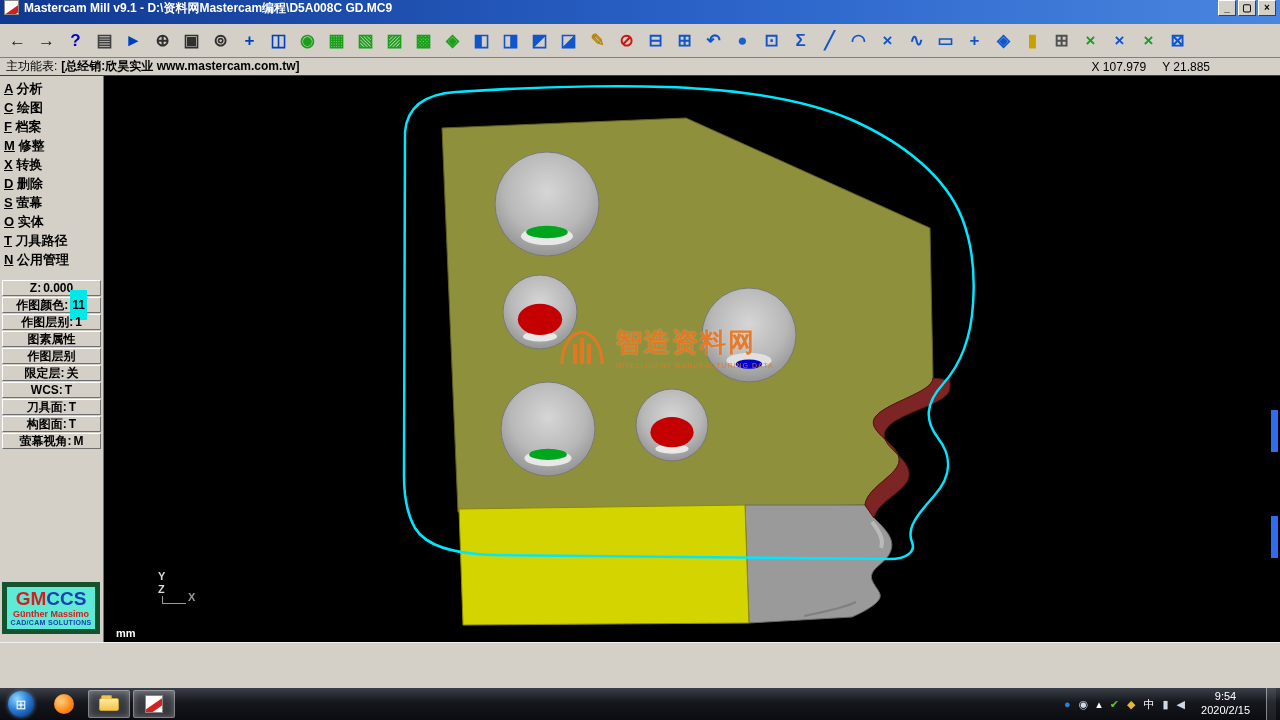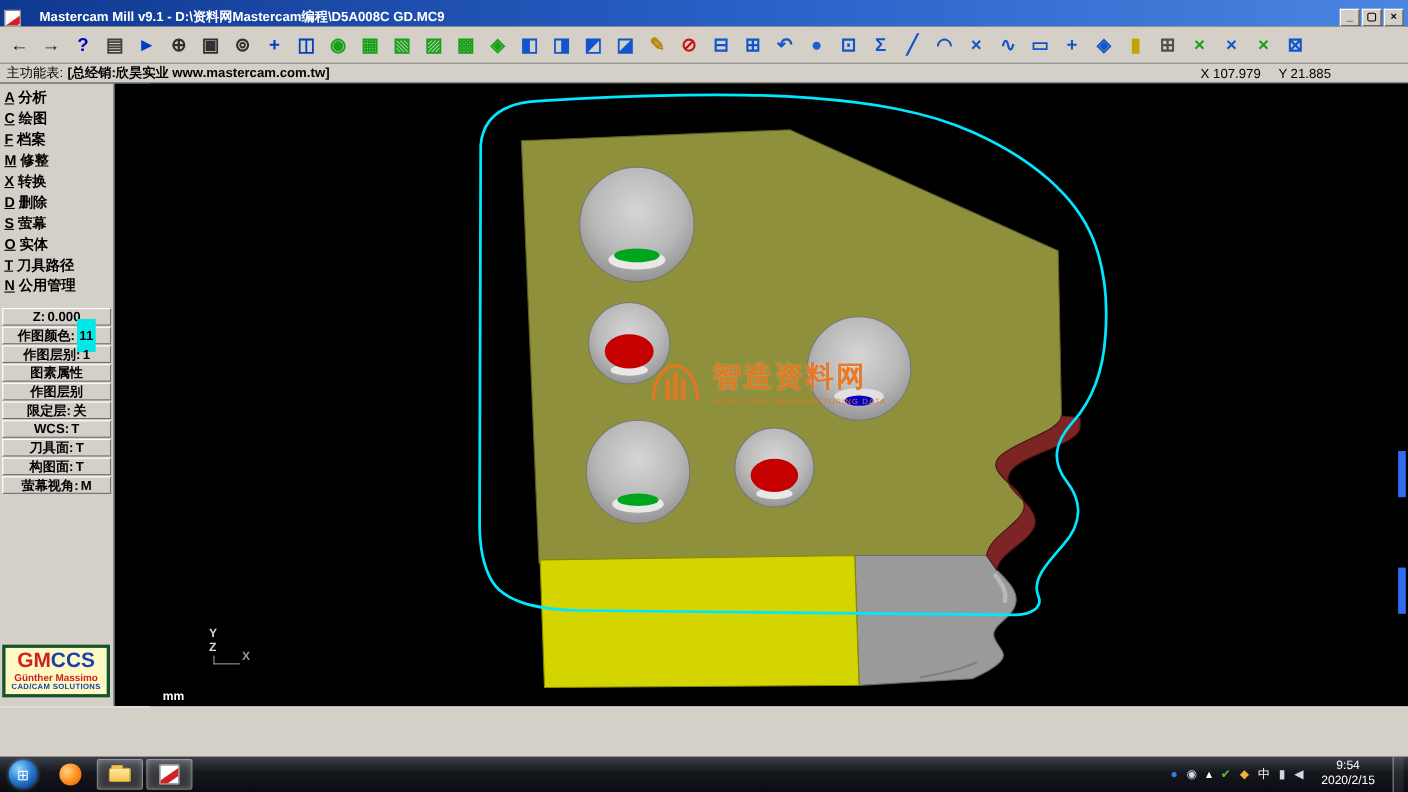--- a/index.html
+++ b/index.html
@@ -2,21 +2,21 @@
 <html><head>
 <meta charset="utf-8">
 <style>
   * { box-sizing: border-box; margin: 0; padding: 0; }
   html,body { width:1280px; height:720px; overflow:hidden; background:#000;
     font-family:"Liberation Sans","DejaVu Sans",sans-serif; }
   .app { display:flex; flex-direction:column; width:1280px; height:720px; }
 
   
   .titlebar { height:24px; background:linear-gradient(90deg,#10388f,#2a62c8 55%,#4a86e0);
-    display:flex; align-items:flex-end; padding:0 4px; gap:17px; flex:0 0 auto; }
+    display:flex; align-items:flex-start; padding:0 4px; gap:5px; flex:0 0 auto; }
   .title-text { color:#fff; font-size:12px; font-weight:bold; flex:1; white-space:nowrap; overflow:hidden; }
   .winbtns { display:flex; gap:2px; }
   .winbtn { width:18px; height:16px; background:#d4d0c8; border:1px solid;
     border-color:#ffffff #404040 #404040 #ffffff; font-size:10px; line-height:12px;
     text-align:center; font-weight:bold; color:#000; padding:0; cursor:default; }
 
   
   .toolbar { height:34px; background:#d4d0c8; display:flex; align-items:center;
     padding:0 3px; border-bottom:1px solid #808080; flex:0 0 auto; }
   .tbtn { width:29px; height:28px; background:#d4d0c8; border:1px solid #d4d0c8;
@@ -39,28 +39,28 @@
   .hotkey { text-decoration:underline; }
   .sidebar-nav { margin-top:12px; }
   .mnav { font-weight:bold; font-size:13px; padding:1px 4px; height:19px; line-height:17px;
     border-bottom:1px solid #9a9a9a; white-space:nowrap; }
   .mnav:first-child { border-top:1px solid #9a9a9a; }
   .sidebar-status { margin-top:10px; }
   .srow { margin:1px 2px; height:16px; background:#d4d0c8; border:1px solid;
     border-color:#ffffff #6f6f6f #6f6f6f #ffffff; display:flex; align-items:center;
     justify-content:center; font-weight:bold; font-size:12px; gap:2px; white-space:nowrap; }
   .sval.hl { padding:8px 2px; }
-  .gmccs { position:absolute; bottom:8px; left:2px; right:3px; background:#fef9c3;
-    border:3px solid #14532d; text-align:center; padding:2px 0 3px; }
+  .gmccs { position:absolute; bottom:8px; left:2px; right:3px; background:#5eead4;
+    border:5px solid #14532d; text-align:center; padding:2px 0 3px; }
   .gmccs-line1 { font-size:19px; font-weight:bold; line-height:1.05; }
   .g-red { color:#d02020; } .g-blue { color:#1a3fb0; }
   .gmccs-line2 { font-size:9px; color:#d02020; font-weight:bold; line-height:1.15; }
   .gmccs-line3 { font-size:7px; color:#1a3fb0; font-weight:bold; letter-spacing:.3px; }
 
-  .viewport { flex:1 1 auto; background:#000; position:relative; overflow:hidden;margin-left:32px; }
+  .viewport { flex:1 1 auto; background:#000; position:relative; overflow:hidden; }
   .viewport svg.canvas { position:absolute; left:0; top:0; }
 
   .watermark { position:absolute; left:452px; top:248px; display:flex; align-items:center;
     gap:8px; opacity:.95; }
   .wm-logo { color:#e87722; }
   .wm-text { display:flex; flex-direction:column; }
   .wm-title { font-size:26px; font-weight:bold; color:#e87722; text-shadow:0 0 2px rgba(255,255,255,.35);
     letter-spacing:2px; white-space:nowrap; }
   .wm-sub { font-size:7px; color:#e87722; letter-spacing:1px; margin-top:2px; white-space:nowrap; }
 

